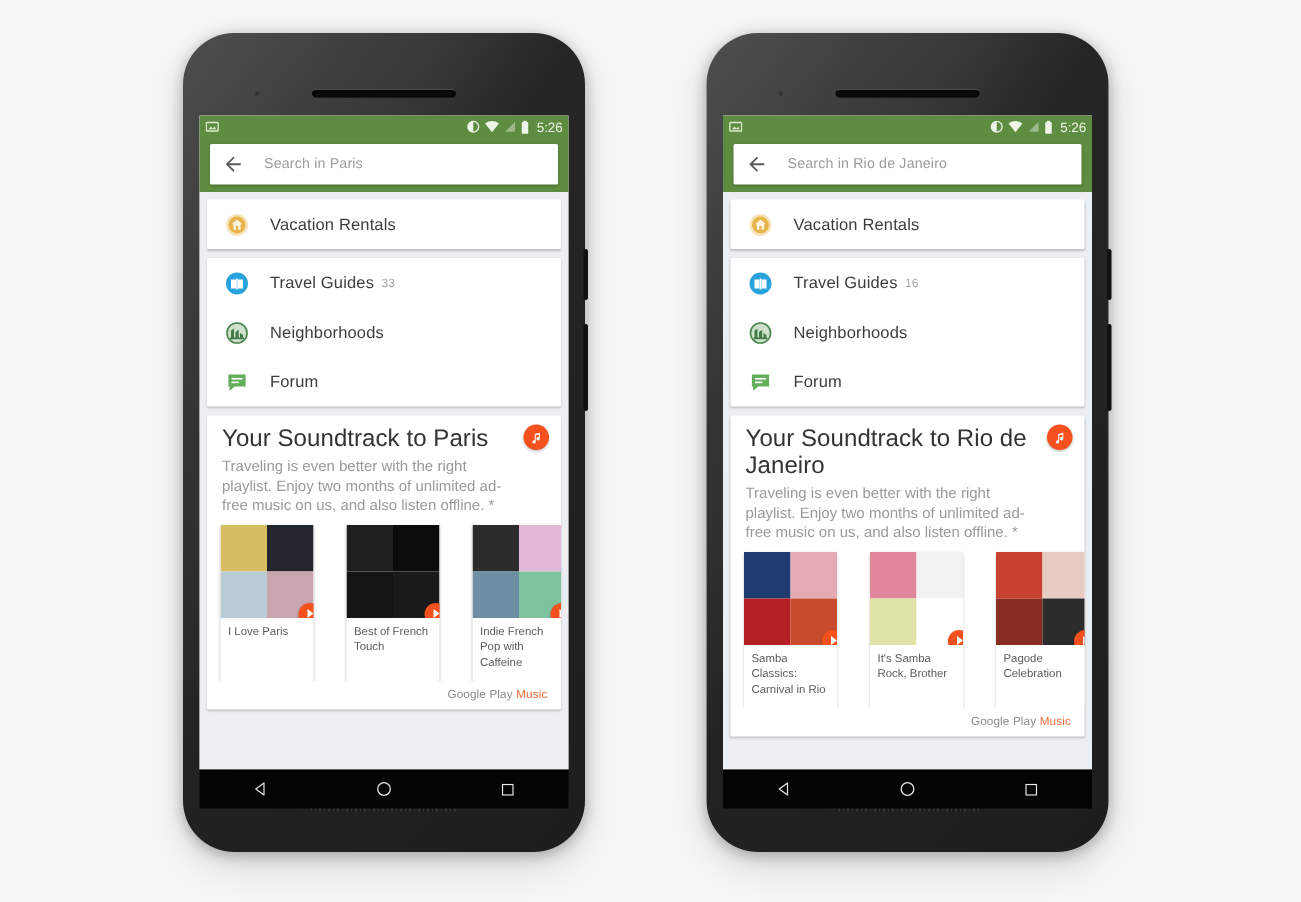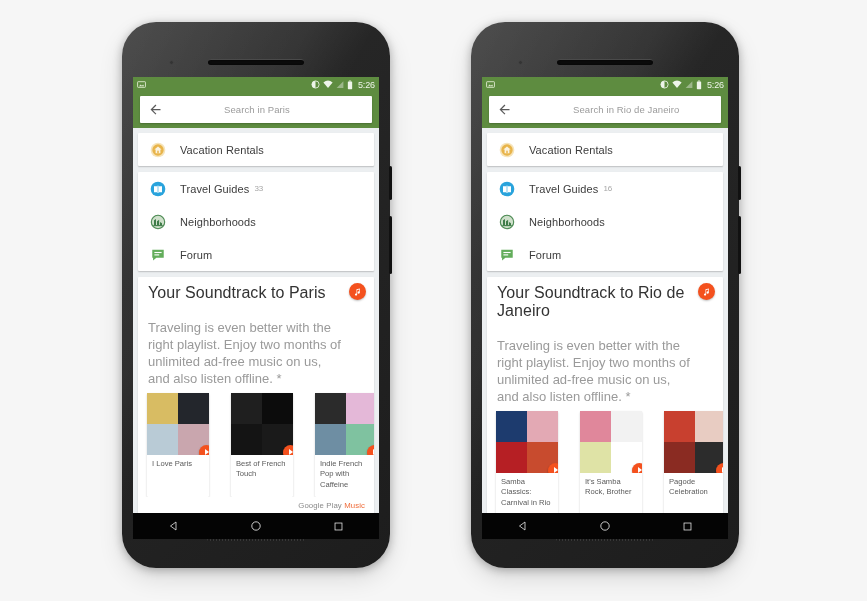--- a/index.html
+++ b/index.html
@@ -72,21 +72,20 @@
   .sb-right { display: flex; align-items: center; gap: 3px; }
   .sb-time { font-size: 9px; letter-spacing: -.1px; color: #eef4ea; margin-left: 2px; }
   .ic { display: block; }
 
   
   .searchzone { background: #5e8c40; padding: 4px 7px 5px 7px; }
   .searchbar {
     height: 27px; background: #fff; border-radius: 1px;
     display: flex; align-items: center; padding: 0 8px;
     box-shadow: 0 1px 2px rgba(0,0,0,.22);
-    gap: 48px;
   }
   .back-arrow { width: 15px; height: 15px; flex: 0 0 auto; }
   .search-text {
     margin-left: 13px; font-size: 9.5px; color: #9b9b9b;
     letter-spacing: .1px; white-space: nowrap;
   }
 
   
   .content { background: #eceff1; padding: 5px 5px 0 5px; height: 394px; overflow: hidden; }
   .card {
@@ -100,21 +99,21 @@
   .row .rlabel {
     margin-left: 14px; font-size: 11px; color: #3c3c3c; letter-spacing: .1px;
   }
   .row .rcount { margin-left: 5px; font-size: 8px; color: #a6a6a6; }
 
   
   .music-card { padding: 7px 0 0 0; position: relative; }
   .mc-head { padding: 0 10px 0 10px; position: relative; }
   .mc-title { font-size: 16px; color: #333; letter-spacing: .05px; }
   .mc-sub {
-    margin-top: 17px; font-size: 13px; line-height: 1.32; color: #9a9a9a;
+    margin-top: 3px; font-size: 10px; line-height: 1.32; color: #9a9a9a;
     padding-right: 18px;
   }
   .mc-badge {
     position: absolute; right: 8px; top: -1px;
     width: 17px; height: 17px; border-radius: 50%;
     background: #f4511e; display: flex; align-items: center; justify-content: center;
     box-shadow: 0 1px 2px rgba(0,0,0,.25);
   }
 
   .tiles {

